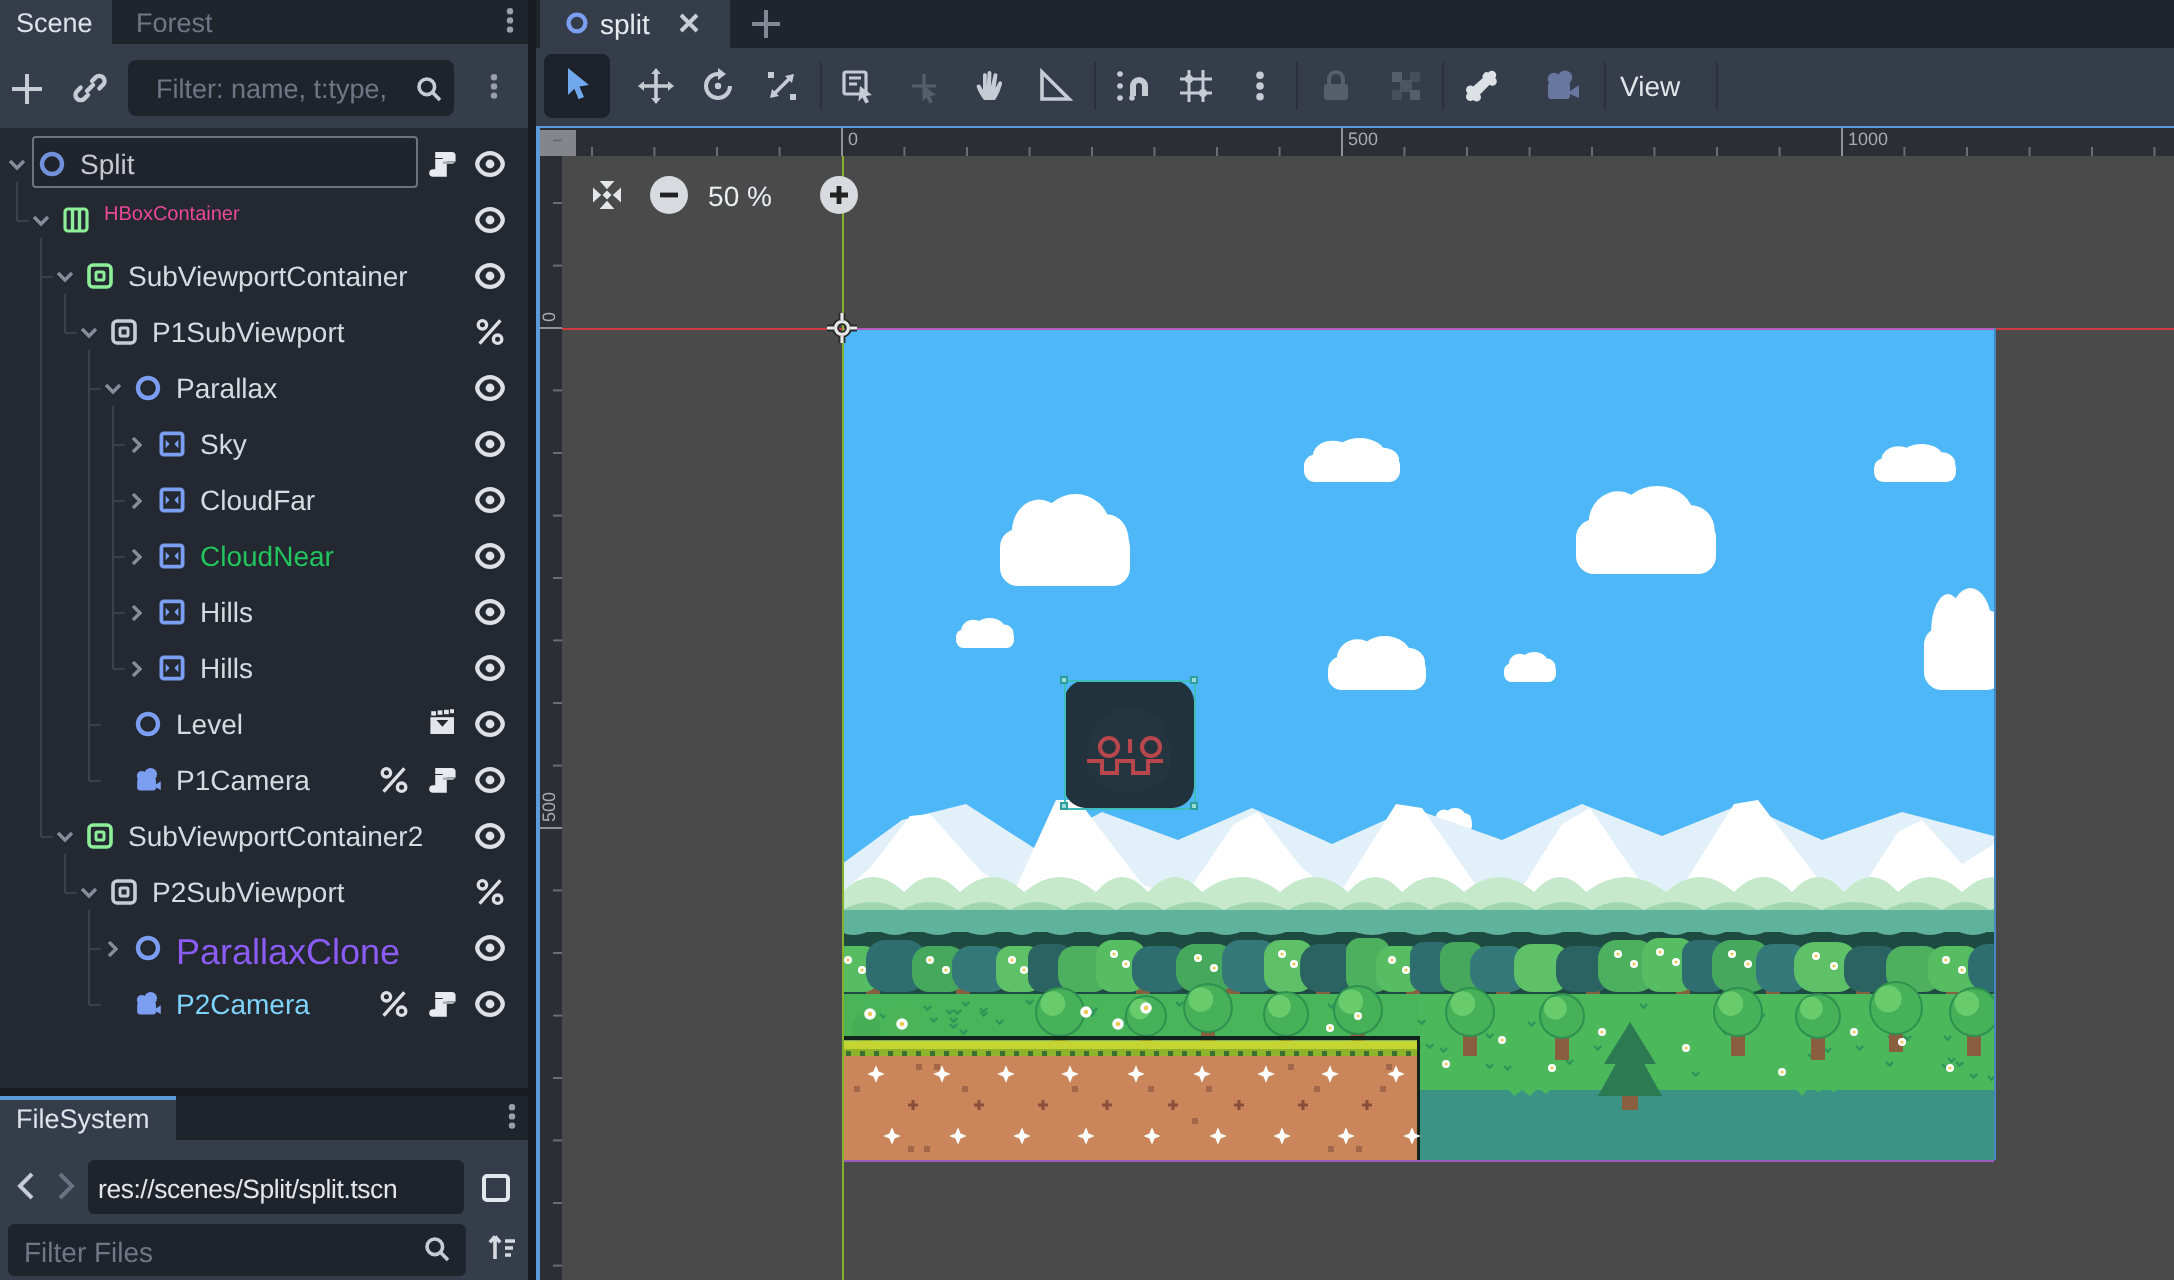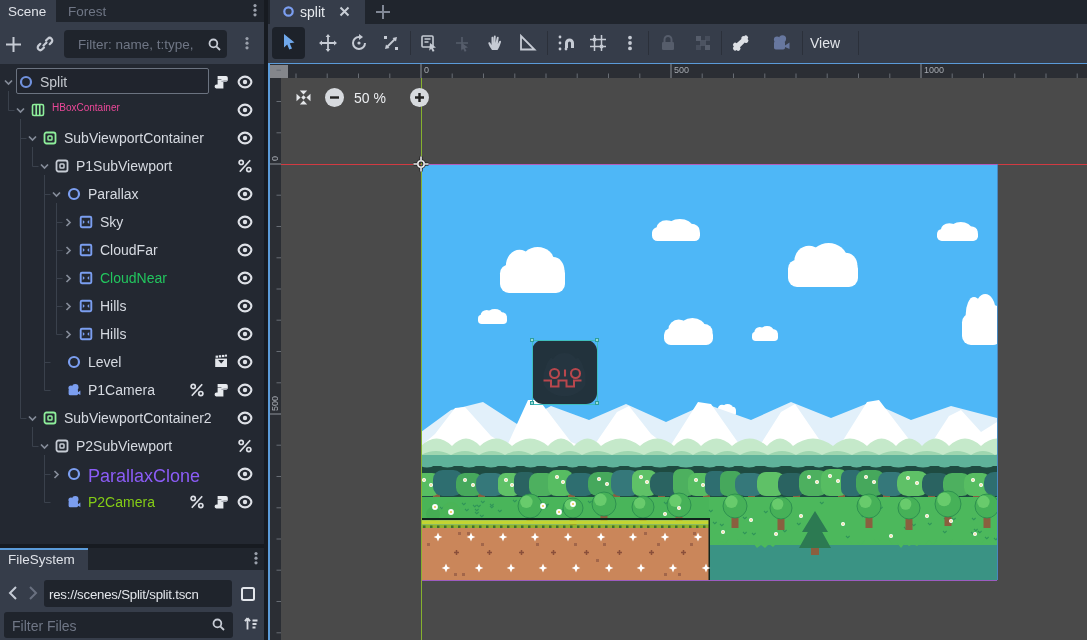--- a/index.html
+++ b/index.html
@@ -274,21 +274,21 @@
 <svg style="left:237px;top:466px" width="16" height="16" viewBox="0 0 16 16">
     <path d="M8 2.6 C11.8 2.6 14.4 6 14.4 8 C14.4 10 11.8 13.4 8 13.4 C4.2 13.4 1.6 10 1.6 8 C1.6 6 4.2 2.6 8 2.6 Z" stroke="#dde0e6" stroke-width="2.1" fill="none"></path>
     <circle cx="8" cy="8" r="2.2" fill="#dde0e6"></circle>
   </svg>
 <svg style="left:66px;top:494px" width="16" height="16" viewBox="0 0 16 16">
     <circle cx="4.9" cy="6" r="2.5" fill="#7b9ef0"></circle>
     <circle cx="9.3" cy="5.2" r="3.2" fill="#7b9ef0"></circle>
     <rect x="2.6" y="7" width="9.4" height="6.2" rx="1.5" fill="#7b9ef0"></rect>
     <path d="M11.6 10.5 L14.4 8.6 V13 L11.6 11.6 z" fill="#7b9ef0"></path>
   </svg>
-<div style="left:88px;top:494px;width:170px;height:17px;font-size:14px;color:#84cc16">P2Camera</div>
+<div style="left:88px;top:494px;width:170px;height:17px;font-size:14px;color:#7dd3fc">P2Camera</div>
 <svg style="left:189px;top:494px" width="16" height="16" viewBox="0 0 16 16">
     <g stroke="#dde0e6" stroke-width="1.7" fill="none">
       <circle cx="4.2" cy="4.4" r="2.1"></circle>
       <circle cx="11.8" cy="11.6" r="2.1"></circle>
       <path d="M13.2 2.2 L2.8 13.8"></path>
     </g>
   </svg>
 <svg style="left:213px;top:494px" width="16" height="16" viewBox="0 0 16 16">
     <path d="M4.6 5.5 h5.8 v8.9 H3.2 a1.9 1.9 0 0 1 -1.6 -1.9 a1.9 1.9 0 0 1 1.9 -1.9 l1.1 0 z" fill="#e7eaee"></path>
     <path d="M4.6 2 H13 a1.8 1.8 0 0 1 1.8 1.8 V6.8 H8.4 L8.4 5 H4.6 z" fill="#e7eaee"></path>

